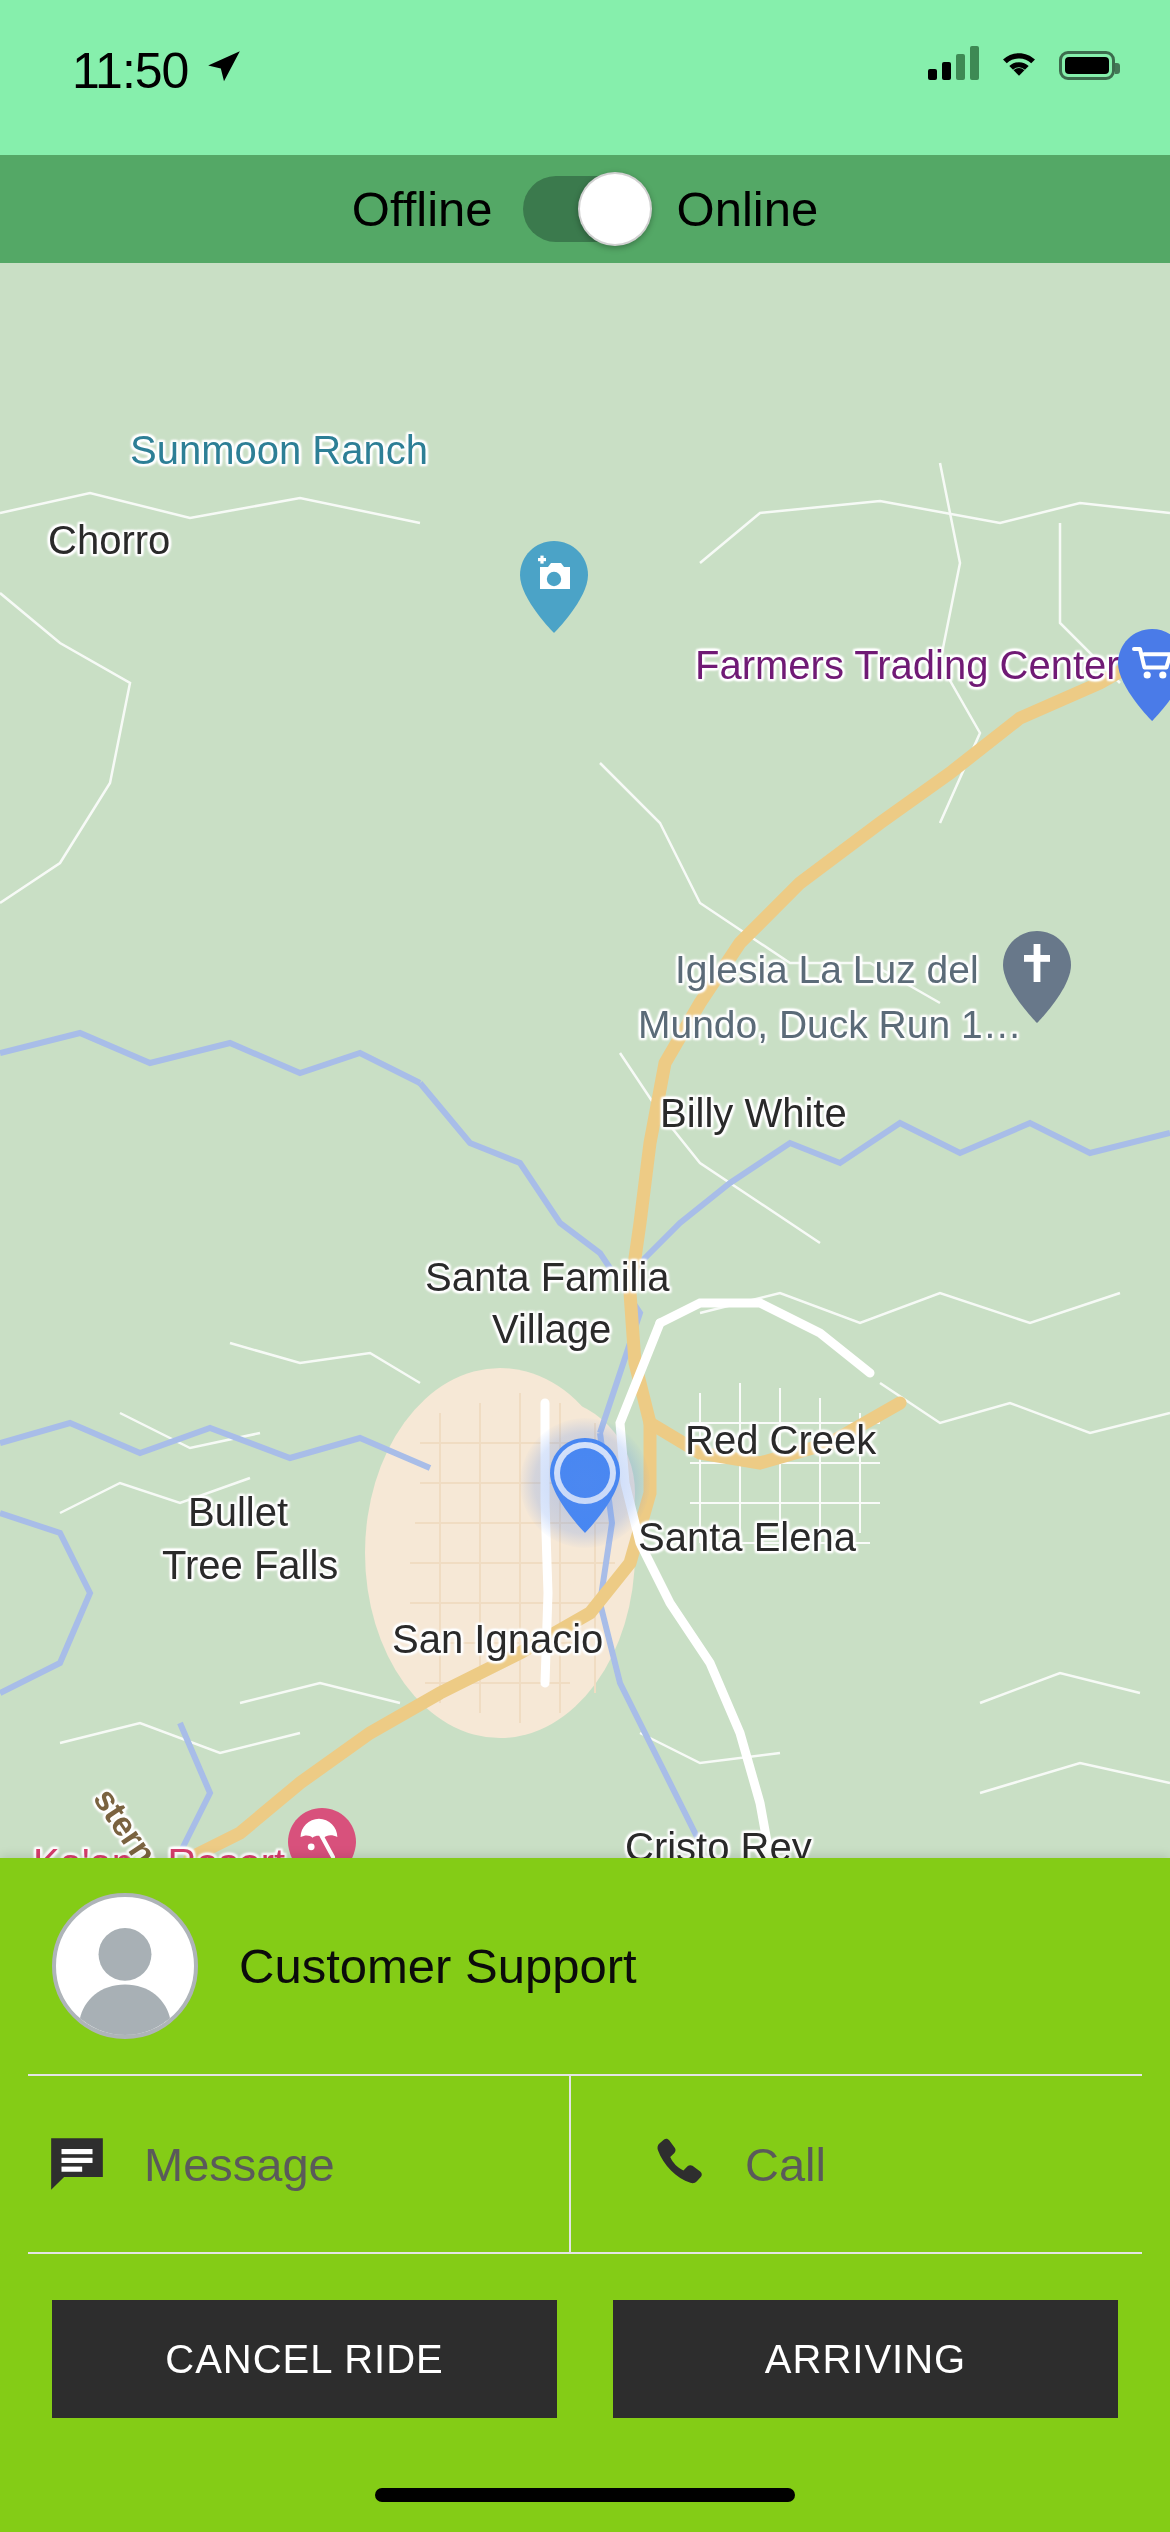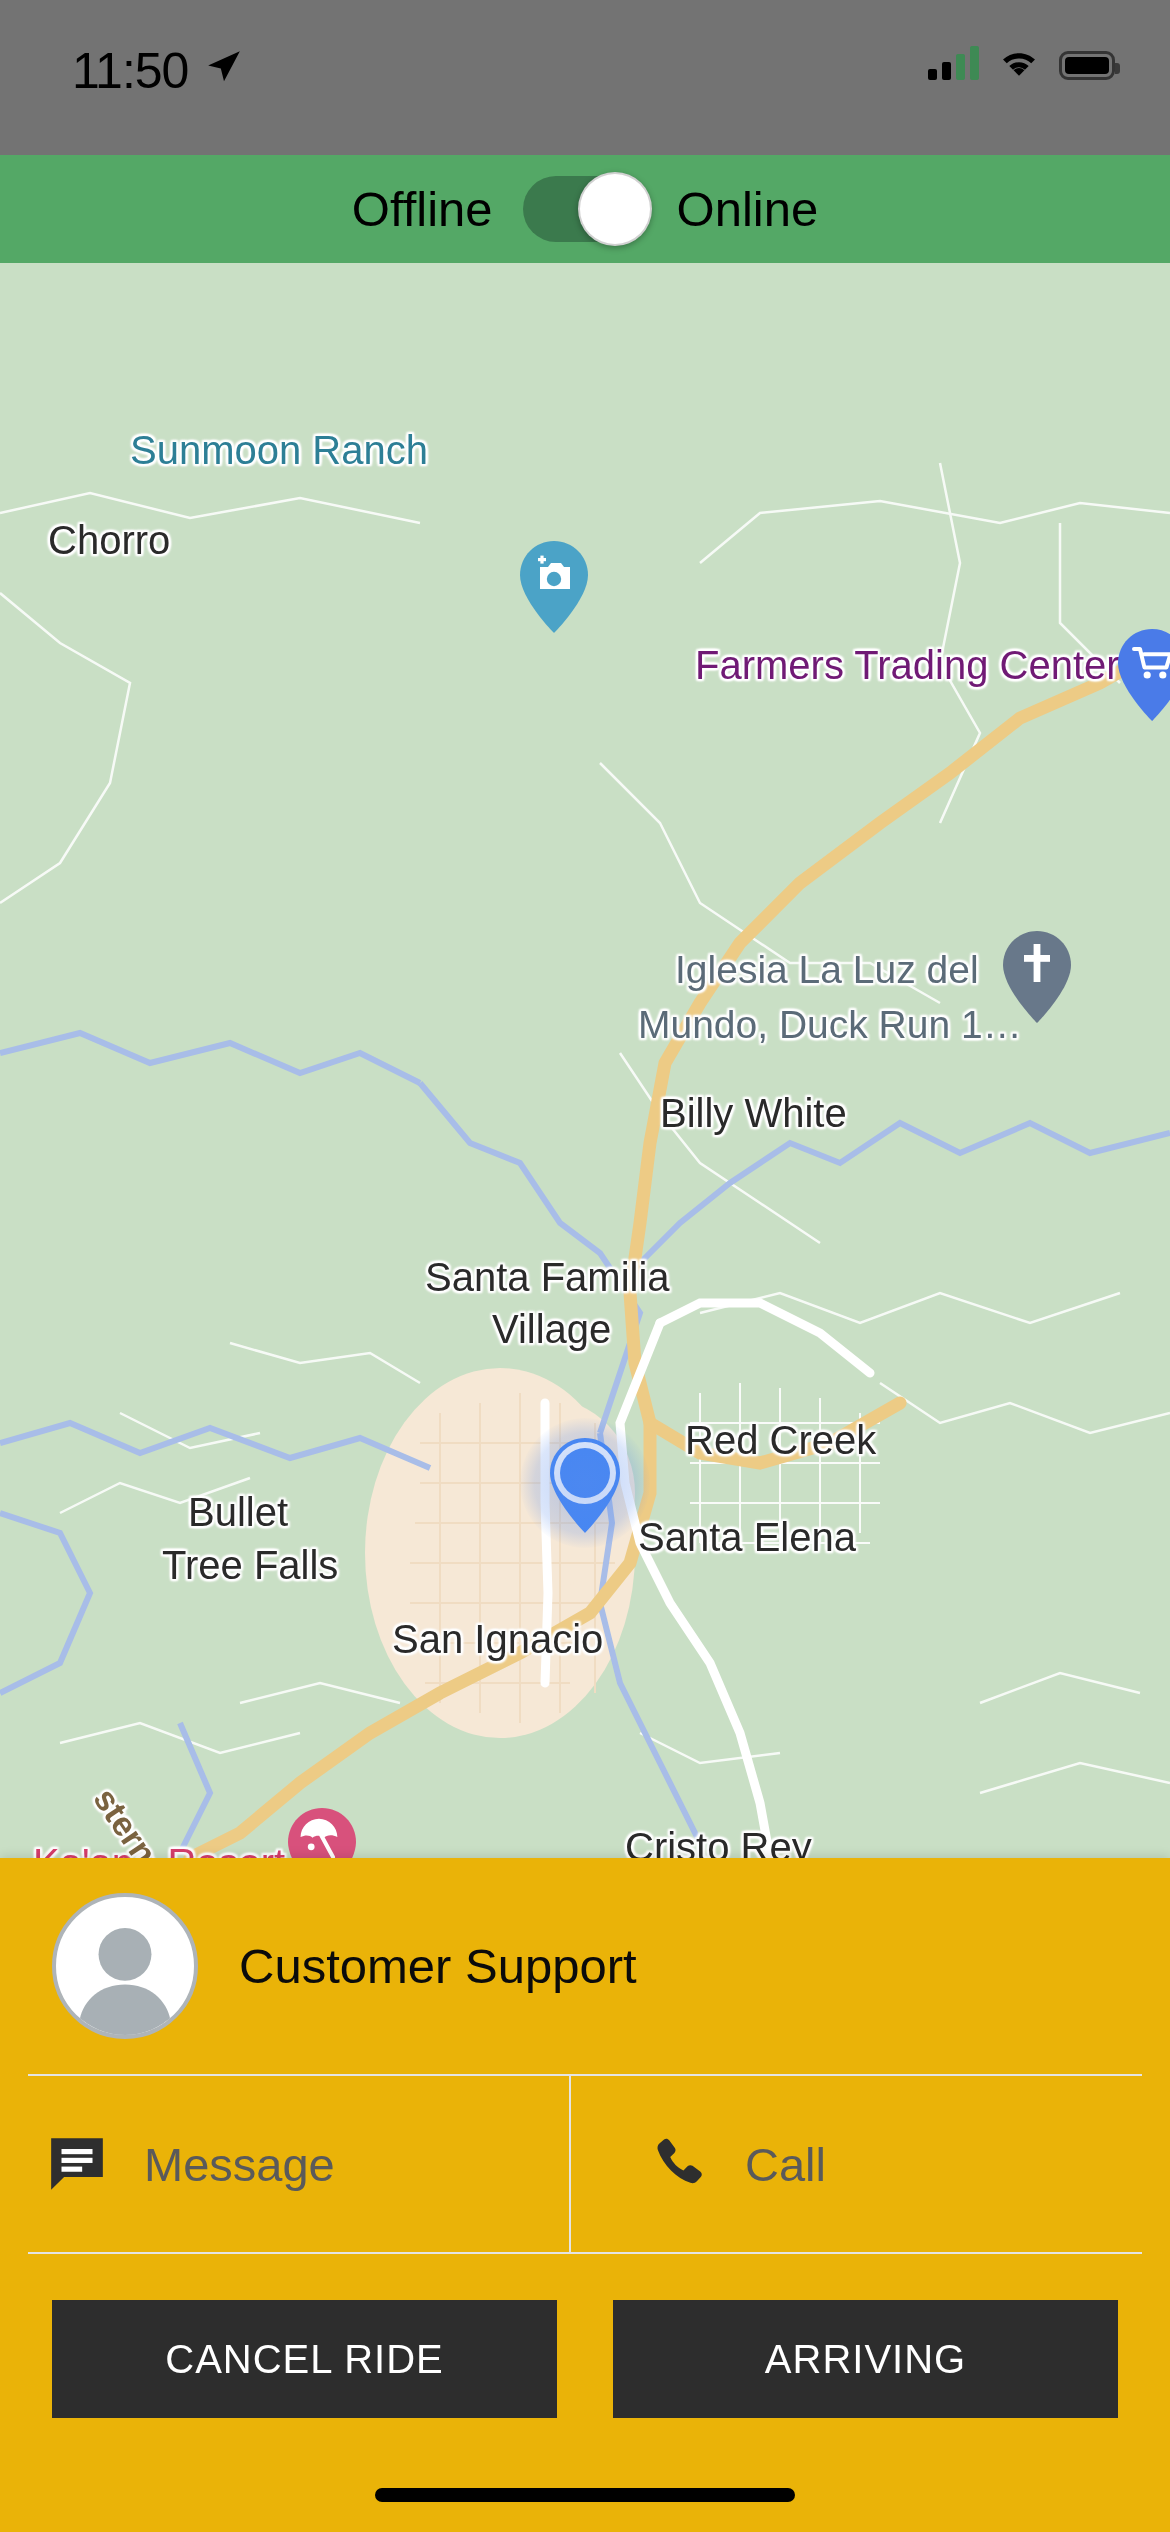--- a/index.html
+++ b/index.html
@@ -6,21 +6,21 @@
   html, body {
     width:1170px; height:2532px;
     font-family:"Liberation Sans", sans-serif;
     background:#ffffff; overflow:hidden;
   }
   #app { position:relative; width:1170px; height:2532px; overflow:hidden; }
 
   
   .statusbar {
     position:absolute; top:0; left:0; width:1170px; height:155px;
-    background:#737373; z-index:40;
+    background:#86efac; z-index:40;
   }
   .sb-time {
     position:absolute; left:72px; top:42px;
     font-size:50px; font-weight:400; color:#000; letter-spacing:-1px;
   }
   .sb-loc { position:absolute; left:205px; top:48px; width:38px; height:38px; }
   .sb-right { position:absolute; right:55px; top:46px; display:flex; align-items:flex-end; gap:18px; }
   .sig { display:flex; align-items:flex-end; gap:5px; height:34px; }
   .sig i { display:block; width:9px; border-radius:2px; background:#000; }
   .sig i.b1 { height:11px; }
@@ -82,21 +82,21 @@
 
   .userpin { position:absolute; left:520px; top:1155px; width:130px; height:150px; }
   .userpin .halo {
     position:absolute; left:0; top:0; width:130px; height:130px; border-radius:50%;
     background:radial-gradient(circle, rgba(90,140,235,.40) 0%, rgba(90,140,235,.22) 55%, rgba(90,140,235,0) 72%);
   }
 
   
   .sheet {
     position:absolute; left:0; top:1858px; width:1170px; height:674px;
-    background:#eab308; z-index:30;
+    background:#84cc16; z-index:30;
     box-shadow:0 -2px 10px rgba(0,0,0,.12);
   }
   .sheet-row-contact {
     display:flex; align-items:center; height:216px; padding-left:52px;
   }
   .avatar {
     width:146px; height:146px; border-radius:50%;
     border:4px solid #AEB4B8; background:#fff;
     display:flex; align-items:flex-end; justify-content:center; overflow:hidden;
     flex:0 0 auto;

